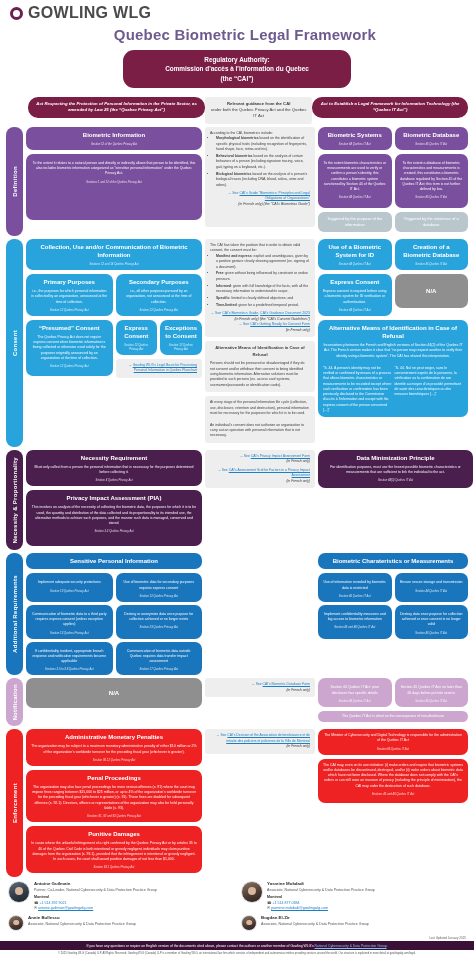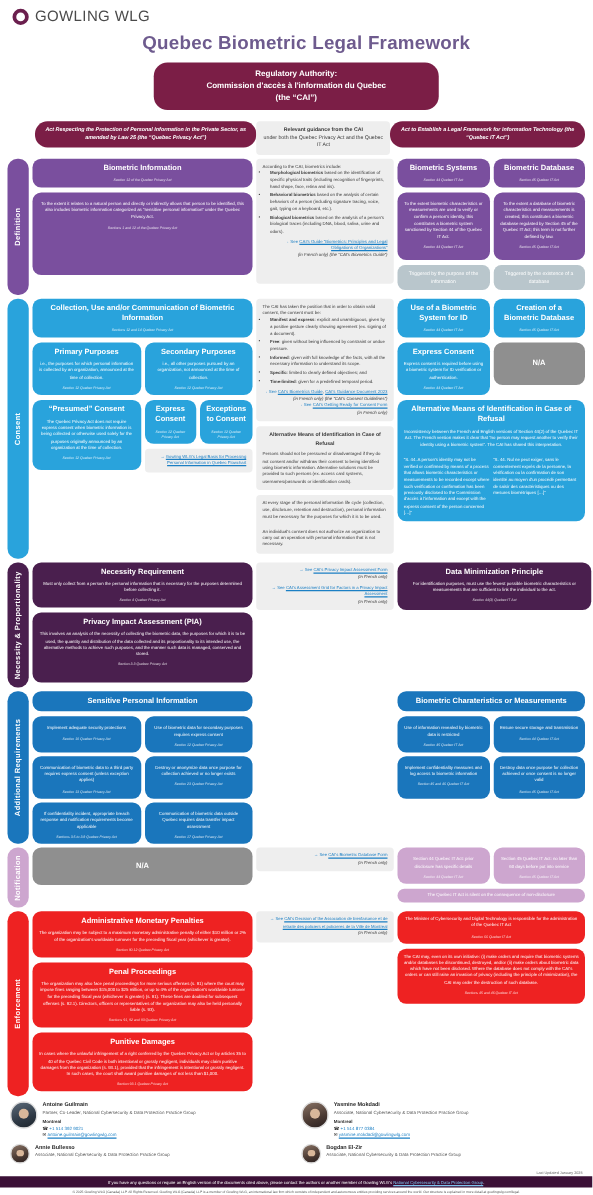--- a/index.html
+++ b/index.html
@@ -9,21 +9,21 @@
     background: #ffffff;
     font-family: "Liberation Sans", sans-serif;
     color: #333;
     overflow: hidden;
     position: relative;
   }
 
   
   .brandbar { display:flex; align-items:center; gap:5px; padding:6px 0 0 10px; height:20px; }
   .brand-mark { width:13px; height:13px; border-radius:50%; border:3px solid #6b1f4e; background:#fff; }
-  .brand-text { font-size:12px; font-weight:normal; color:#4a4a4a; letter-spacing:.3px; }
+  .brand-text { font-size:16px; font-weight:bold; color:#4a4a4a; letter-spacing:.3px; }
 
   .page-title {
     text-align:center; font-size:15px; font-weight:bold; color:#6e5b8e;
     margin:6px 0 7px 16px; letter-spacing:.2px;
   }
 
   .reg-auth {
     width:228px; margin:0 auto; background:#7b1e46; color:#fff;
     border-radius:11px; padding:5px 8px; text-align:center;
     font-size:6.4px; font-weight:bold; line-height:1.45;

